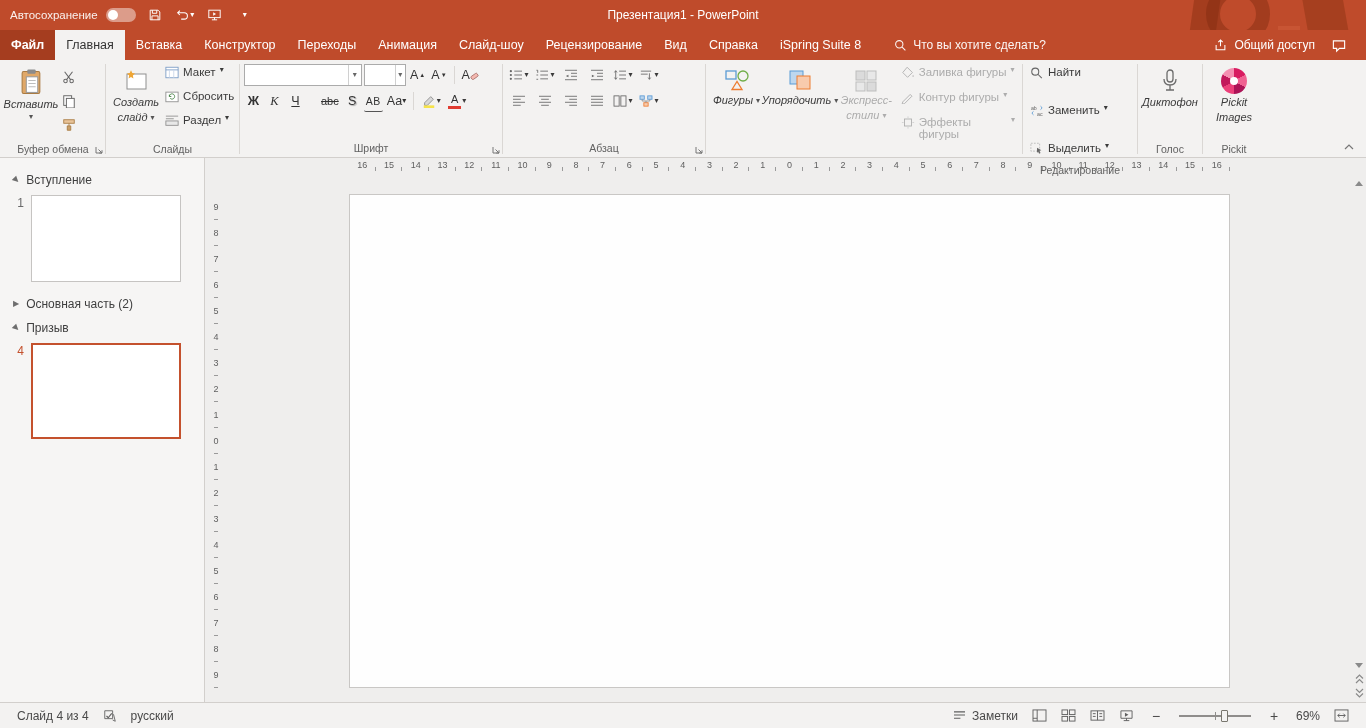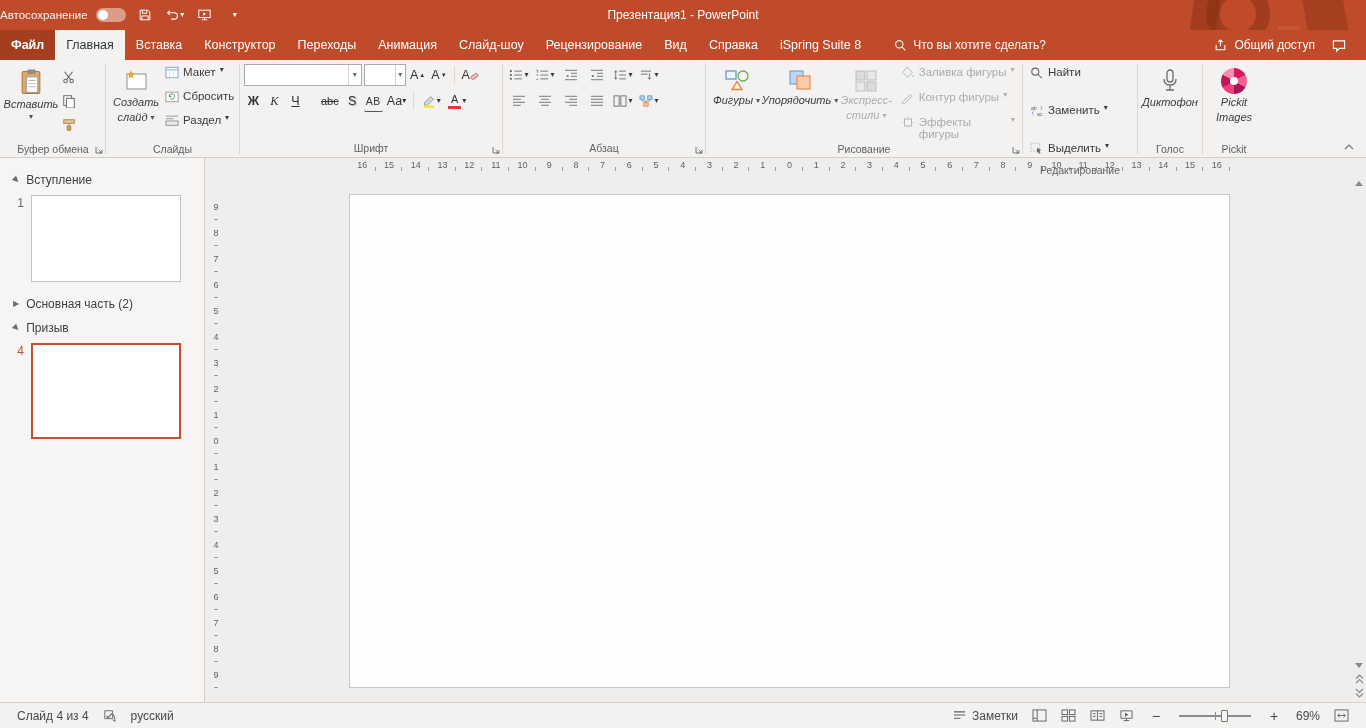--- a/index.html
+++ b/index.html
@@ -16,21 +16,21 @@
   body{font-family:"Liberation Sans","DejaVu Sans",sans-serif;font-size:12px;color:var(--ink);background:#fff;}
   .app{width:1366px;height:728px;display:flex;flex-direction:column;position:relative;}
 
   
   .titlebar{height:30px;background:var(--accent);display:flex;align-items:center;color:#fff;position:relative;z-index:4;}
   .corner-art{position:absolute;top:0;right:0;width:230px;height:60px;overflow:hidden;z-index:3;pointer-events:none;}
   .ca1{position:absolute;right:150px;top:-6px;width:26px;height:72px;background:#8E3314;opacity:.55;transform:rotate(8deg);}
   .ca2{position:absolute;right:96px;top:-18px;width:64px;height:64px;border:14px solid #7E2B10;border-radius:50%;opacity:.45;}
   .ca4{position:absolute;right:18px;top:-8px;width:40px;height:76px;background:#8E3314;opacity:.5;transform:rotate(-10deg);}
   .ca5{position:absolute;right:66px;top:26px;width:22px;height:22px;background:#D96A44;opacity:.35;}
-  .tb-left{display:flex;align-items:center;gap:8px;position:relative;z-index:5;justify-content:space-between;}
+  .tb-left{display:flex;align-items:center;gap:8px;padding-left:10px;position:relative;z-index:5;justify-content:space-between;}
   .autosave-label{font-size:11.5px;opacity:.92;}
   .toggle{width:30px;height:14px;border-radius:7px;background:rgba(255,255,255,.45);position:relative;flex:none;}
   .toggle::after{content:"";position:absolute;left:2px;top:2px;width:10px;height:10px;border-radius:50%;background:#fff;}
   .qat-btn{width:22px;height:22px;display:flex;align-items:center;justify-content:center;border-radius:2px;}
   .caret{font-size:8px;line-height:1;color:inherit;}
   .tb-title{position:absolute;left:50%;transform:translateX(-50%);font-size:12px;white-space:nowrap;z-index:5;}
   .tb-right{margin-left:auto;display:flex;align-items:center;height:30px;position:relative;z-index:5;}
   .tb-user{font-size:12px;margin-right:14px;}
   .winbtn{width:38px;height:30px;display:flex;align-items:center;justify-content:center;}
   .min-glyph{display:block;width:10px;height:1px;background:#fff;}
@@ -580,29 +580,20 @@
             <span>
                 <svg width="14" height="13" viewBox="0 0 16 14">
                   <rect x="4" y="3" width="8" height="8" fill="none" stroke="#ADADAD"></rect>
                   <path d="M8 0v2M8 12v2M1 7h2M13 7h2" stroke="#CFCFCF"></path>
                 </svg>
               </span>
             <span>Эффекты фигуры</span>
             <span class="caret">▾</span>
           </span>
         </div>
-      </div>
-      <div class="rgroup-footer">
-        <span>Рисование</span>
-        <span class="dlg">
-            <svg width="8" height="8" viewBox="0 0 8 8">
-              <path d="M1 1v6h6" fill="none" stroke="#777"></path>
-              <path d="M3.5 3.5 7 7M7 4.2V7H4.2" fill="none" stroke="#777"></path>
-            </svg>
-          </span>
       </div>
     </div>
     <div class="rsep"></div>
 
     <div class="rgroup" style="width:114px">
       <div class="rgroup-content">
         <div class="col" style="padding-top:2px;gap:16px">
           <span class="smbtn">
             <span>
                 <svg width="14" height="13" viewBox="0 0 16 14">

